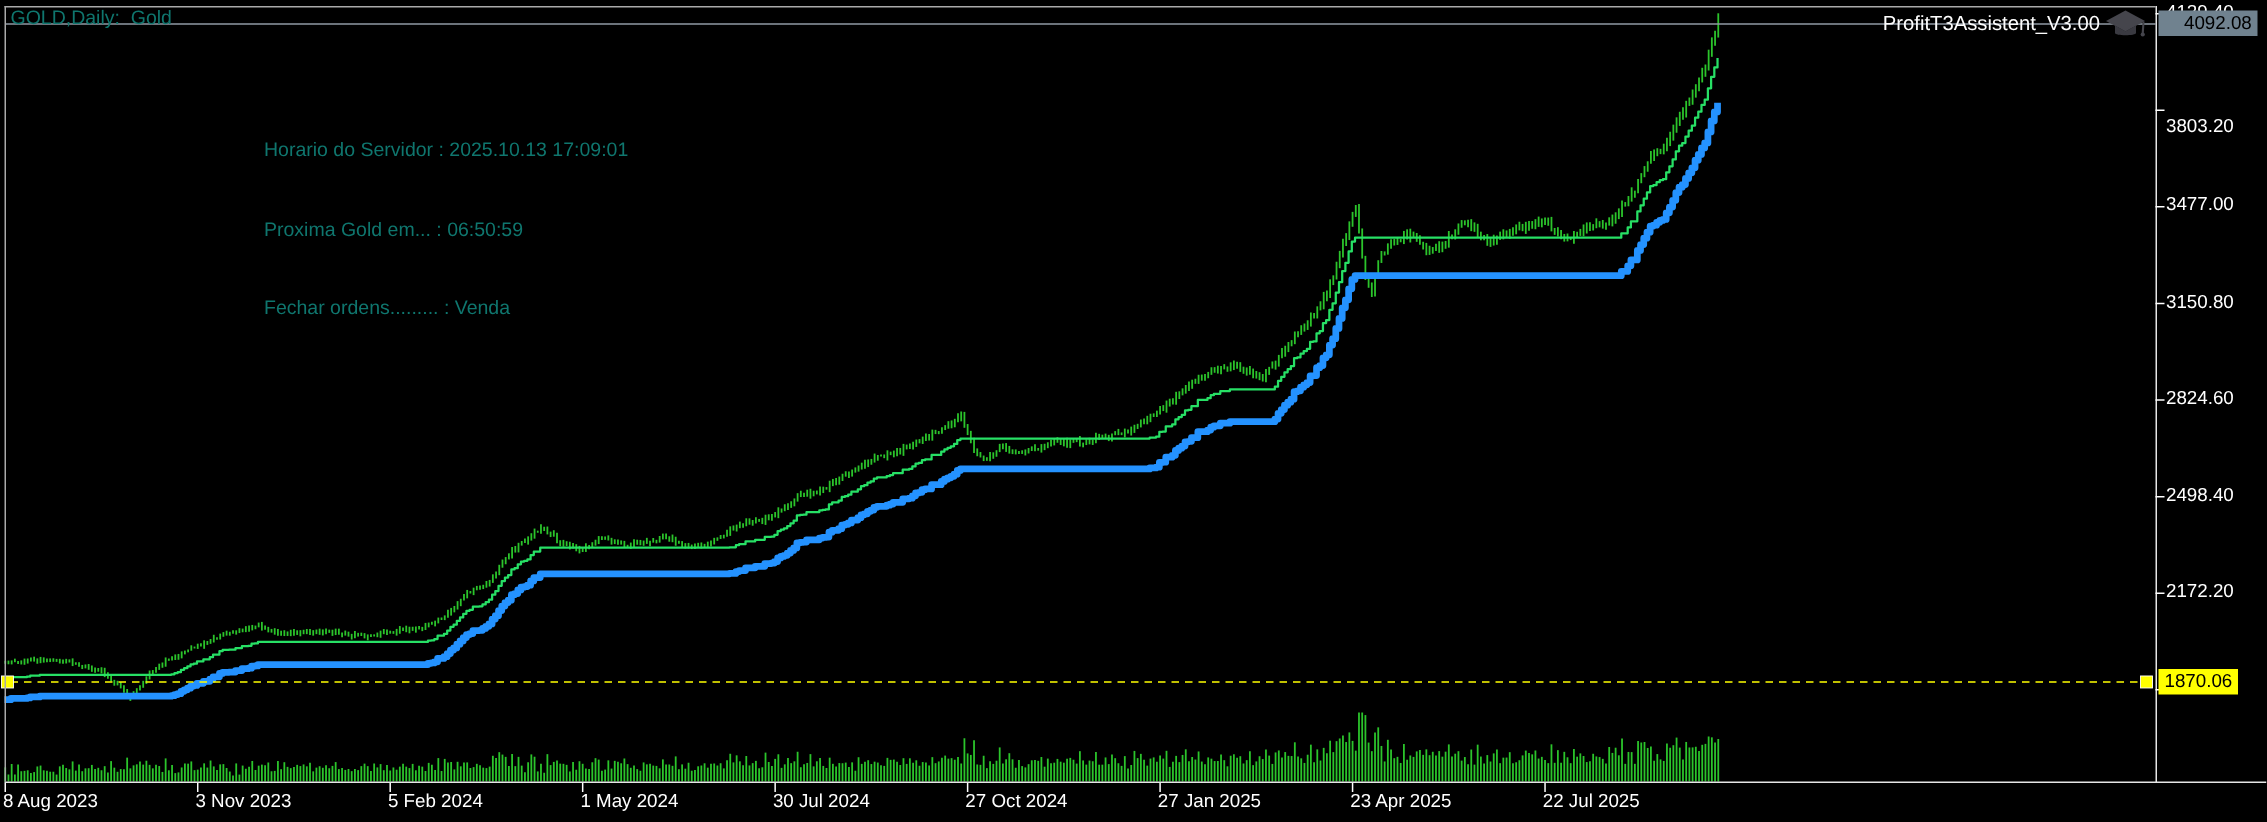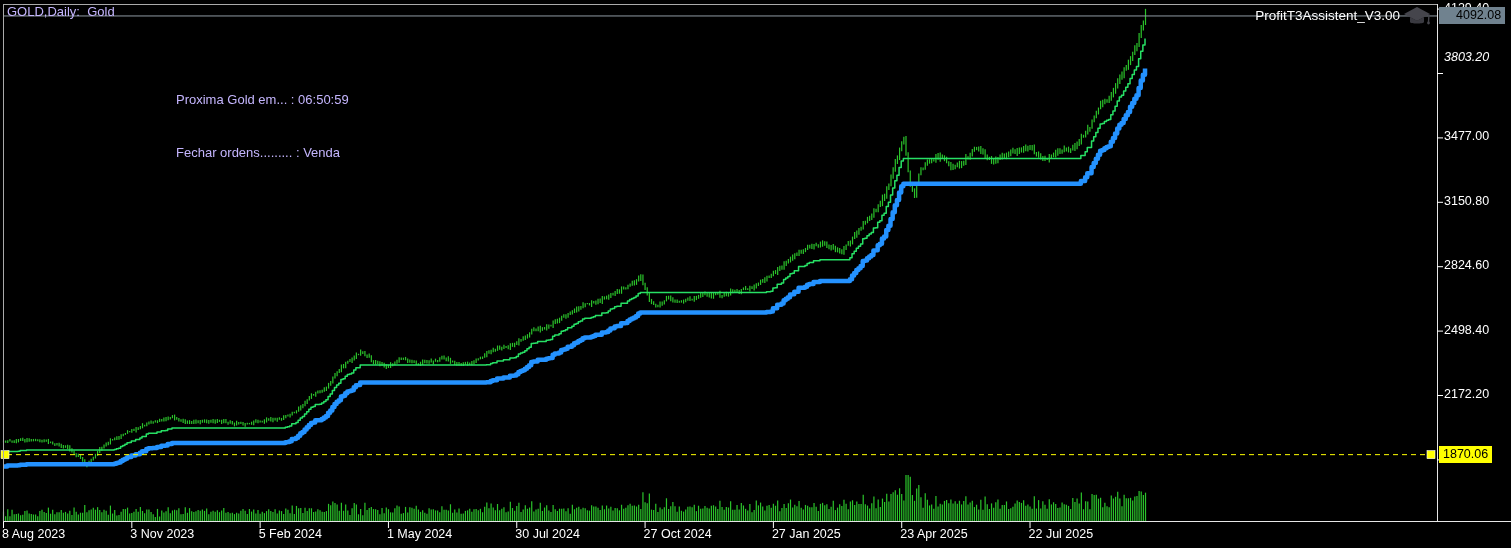--- a/index.html
+++ b/index.html
@@ -1,20 +1,20 @@
 <!DOCTYPE html>
 <html><head>
 <meta charset="utf-8">
 <style>
   html,body{margin:0;padding:0;background:#000;}
   body{width:1511px;height:548px;overflow:hidden;position:relative;
        font-family:"Liberation Sans","DejaVu Sans",sans-serif;}
   .chart-window{position:absolute;inset:0;background:#000;}
   svg.plot{position:absolute;left:0;top:0;}
-  .overlay-text{position:absolute;color:#c4b5fd;white-space:pre;}
+  .overlay-text{position:absolute;color:#0f766e;white-space:pre;}
   .symbol-title{left:7px;top:4px;font-size:13px;}
   .ind-title{left:176px;top:22px;font-size:13px;}
   .ind-lines{left:176px;top:56px;font-size:13px;line-height:17.5px;}
   .badge{top:8px;right:111px;font-size:13.5px;color:#fdfdfd;}
   .cap-icon{position:absolute;left:1402px;top:5px;width:30px;height:24px;}
   .price-axis{position:absolute;left:1438px;top:0;width:73px;height:548px;}
   .pa-label{position:absolute;left:6px;color:#ffffff;font-size:12.5px;white-space:pre;}
   .pa-current{position:absolute;left:1px;background:#70828f;color:#000;
               font-size:12.5px;padding:1px 4px 2px 17px;white-space:pre;}
   .pa-target{position:absolute;left:1px;background:#ffff00;color:#000;
@@ -1123,36 +1123,37 @@
       <line x1="645.0799999999999" y1="522" x2="645.0799999999999" y2="528" stroke="#ffffff" stroke-width="1"></line>
       <line x1="773.396" y1="522" x2="773.396" y2="528" stroke="#ffffff" stroke-width="1"></line>
       <line x1="901.7119999999999" y1="522" x2="901.7119999999999" y2="528" stroke="#ffffff" stroke-width="1"></line>
       <line x1="1030.028" y1="522" x2="1030.028" y2="528" stroke="#ffffff" stroke-width="1"></line>
     </svg>
 
   <div class="overlay-text symbol-title">GOLD,Daily:  Gold</div>
 
 
   <div class="overlay-text ind-lines">
+    <div>Horario do Servidor : 2025.10.13 17:09:01</div>
     <div>Proxima Gold em... : 06:50:59</div>
     <div>Fechar ordens......... : Venda</div>
   </div>
 
   <div class="overlay-text badge" style="position:absolute;">ProfitT3Assistent_V3.00</div>
 
   <svg class="cap-icon" viewBox="0 0 30 24">
     <polygon points="15,2 28,9 15,16 2,9" fill="#45454c"></polygon>
     <path d="M8,12 v5 c0,2 14,2 14,0 v-5 l-7,3.8 z" fill="#3a3a41"></path>
     <line x1="27" y1="9.5" x2="26.5" y2="17" stroke="#45454c" stroke-width="1.4"></line>
     <circle cx="26.5" cy="18" r="1.4" fill="#45454c"></circle>
   </svg>
 
   <div class="price-axis" id="priceAxis">
       <div class="pa-label" style="top: 0.6px;">4129.40</div>
-      <div class="pa-label" style="top: 50px; font-style: italic;">3803.20</div>
+      <div class="pa-label" style="top: 77px;">3803.20</div>
       <div class="pa-label" style="top: 129.4px;">3477.00</div>
       <div class="pa-label" style="top: 193.8px;">3150.80</div>
       <div class="pa-label" style="top: 258.2px;">2824.60</div>
       <div class="pa-label" style="top: 322.6px;">2498.40</div>
       <div class="pa-label" style="top: 387px;">2172.20</div>
       <div class="pa-label" style="top: 451.4px;">1846.00</div>
       <div class="pa-current" style="top: 6.9679px;">4092.08</div>
       <div class="pa-target" style="top: 445.65px;">1870.06</div>
     </div>
   <div class="time-axis" id="timeAxis">

